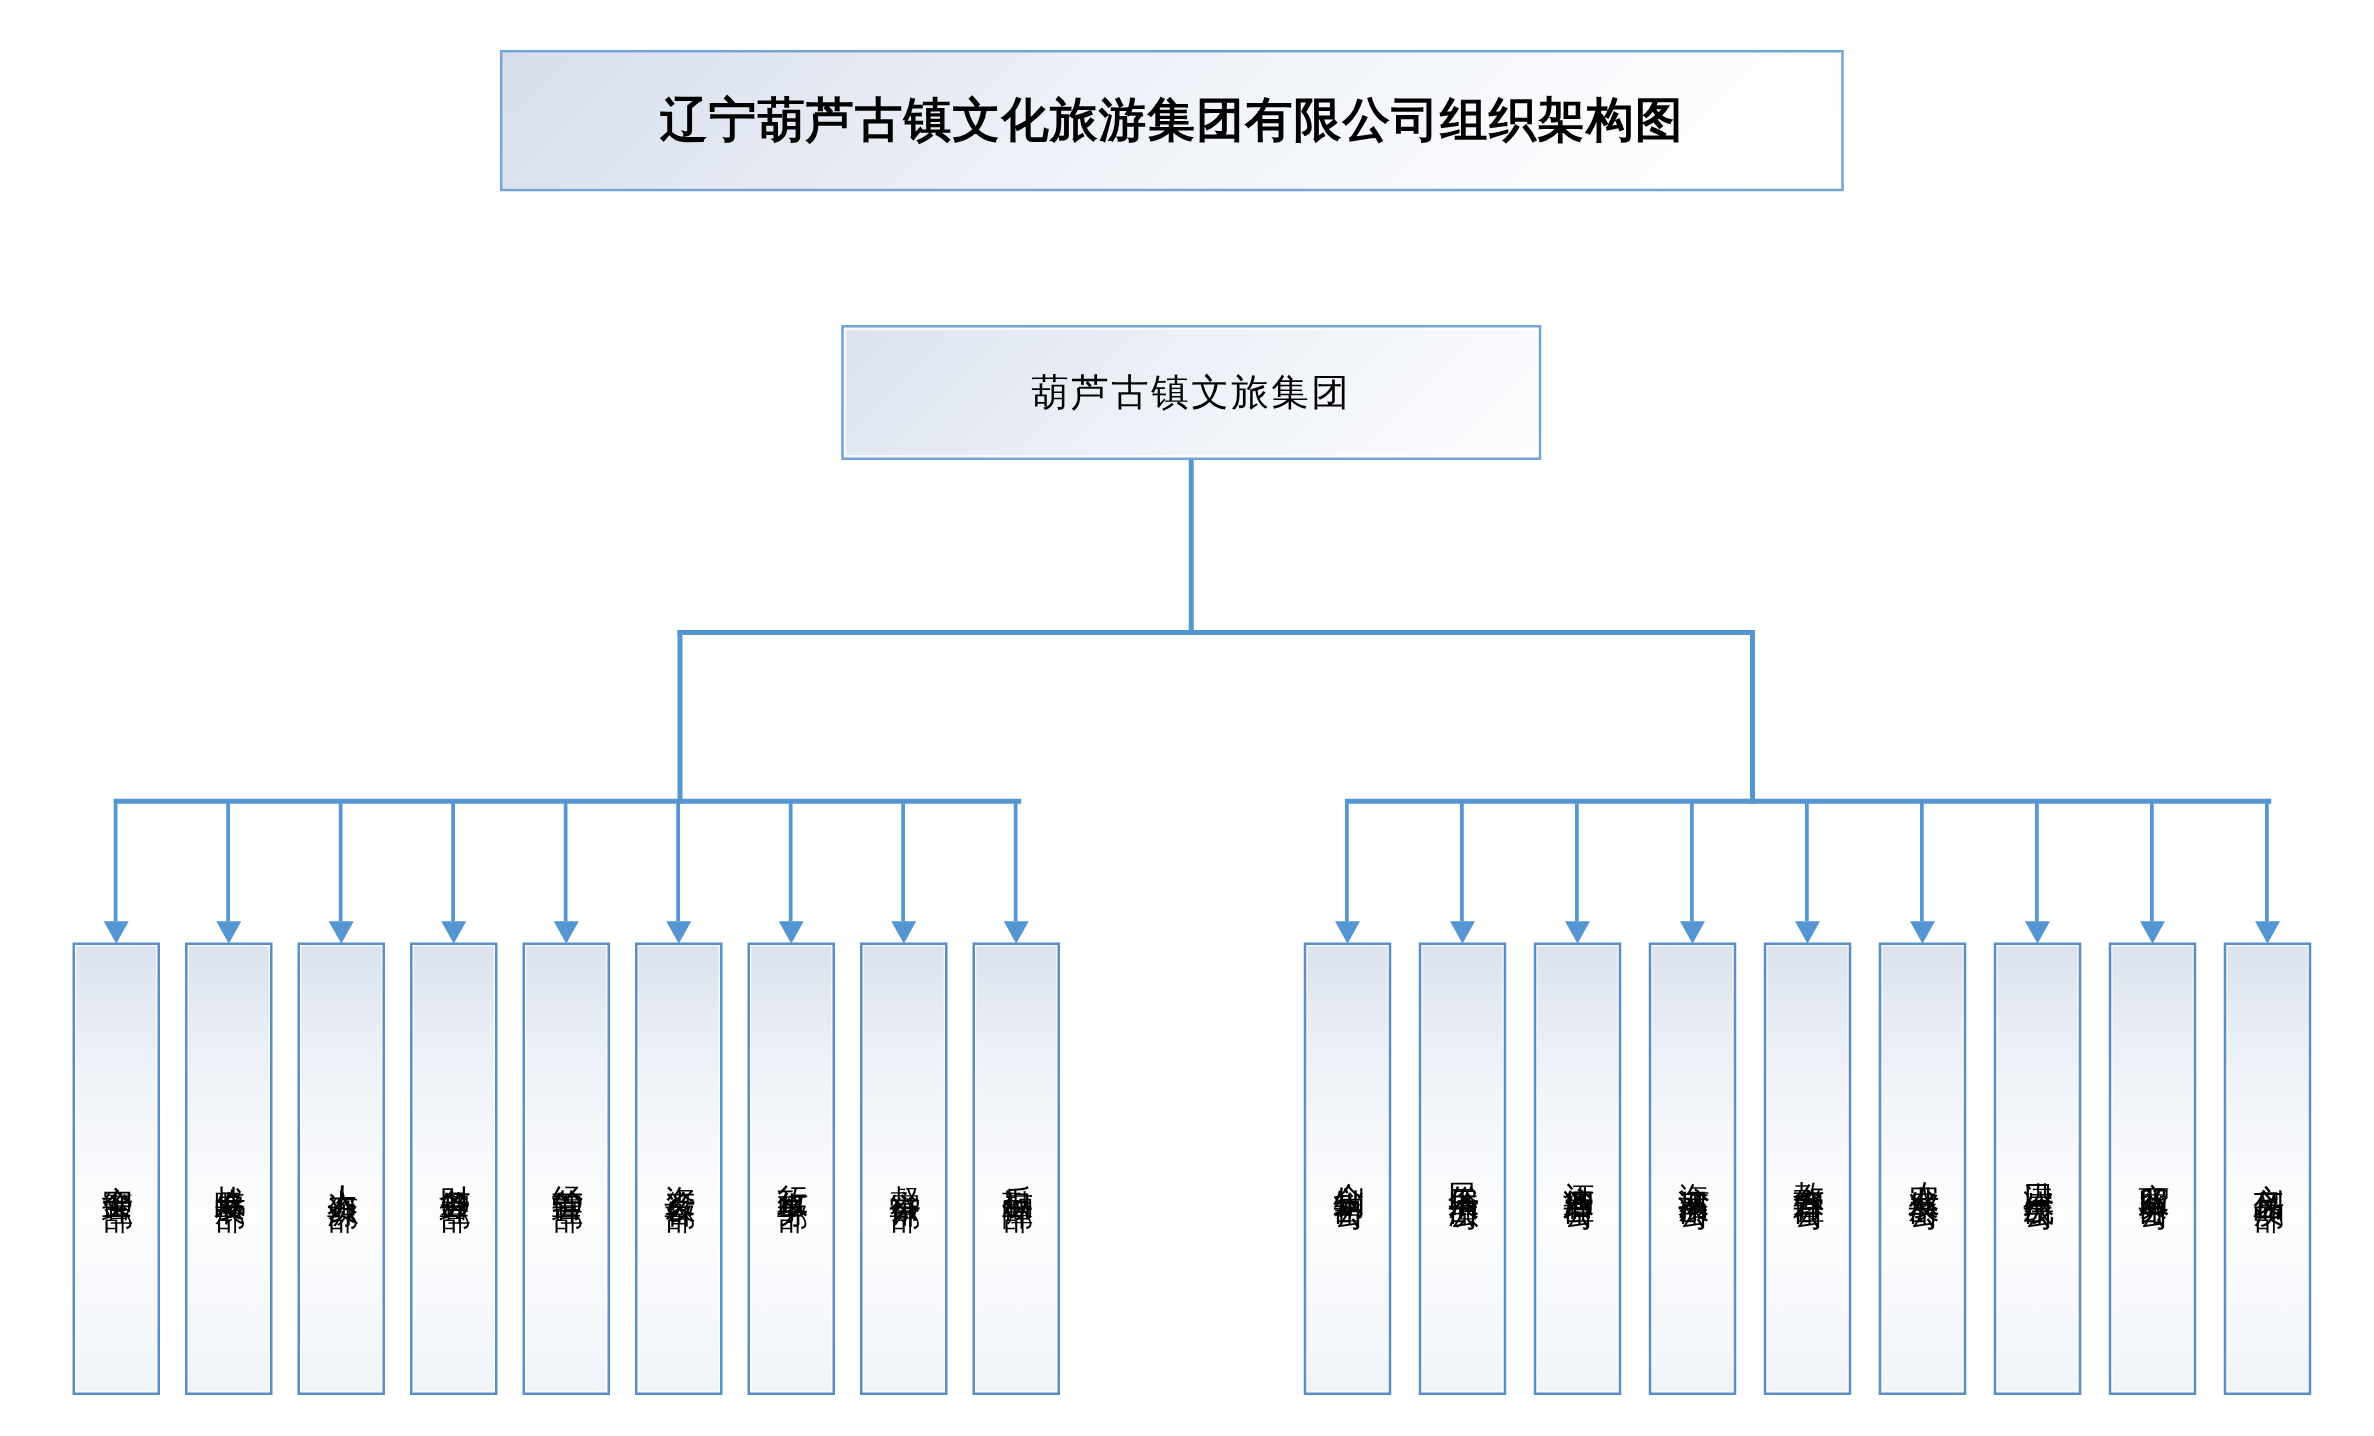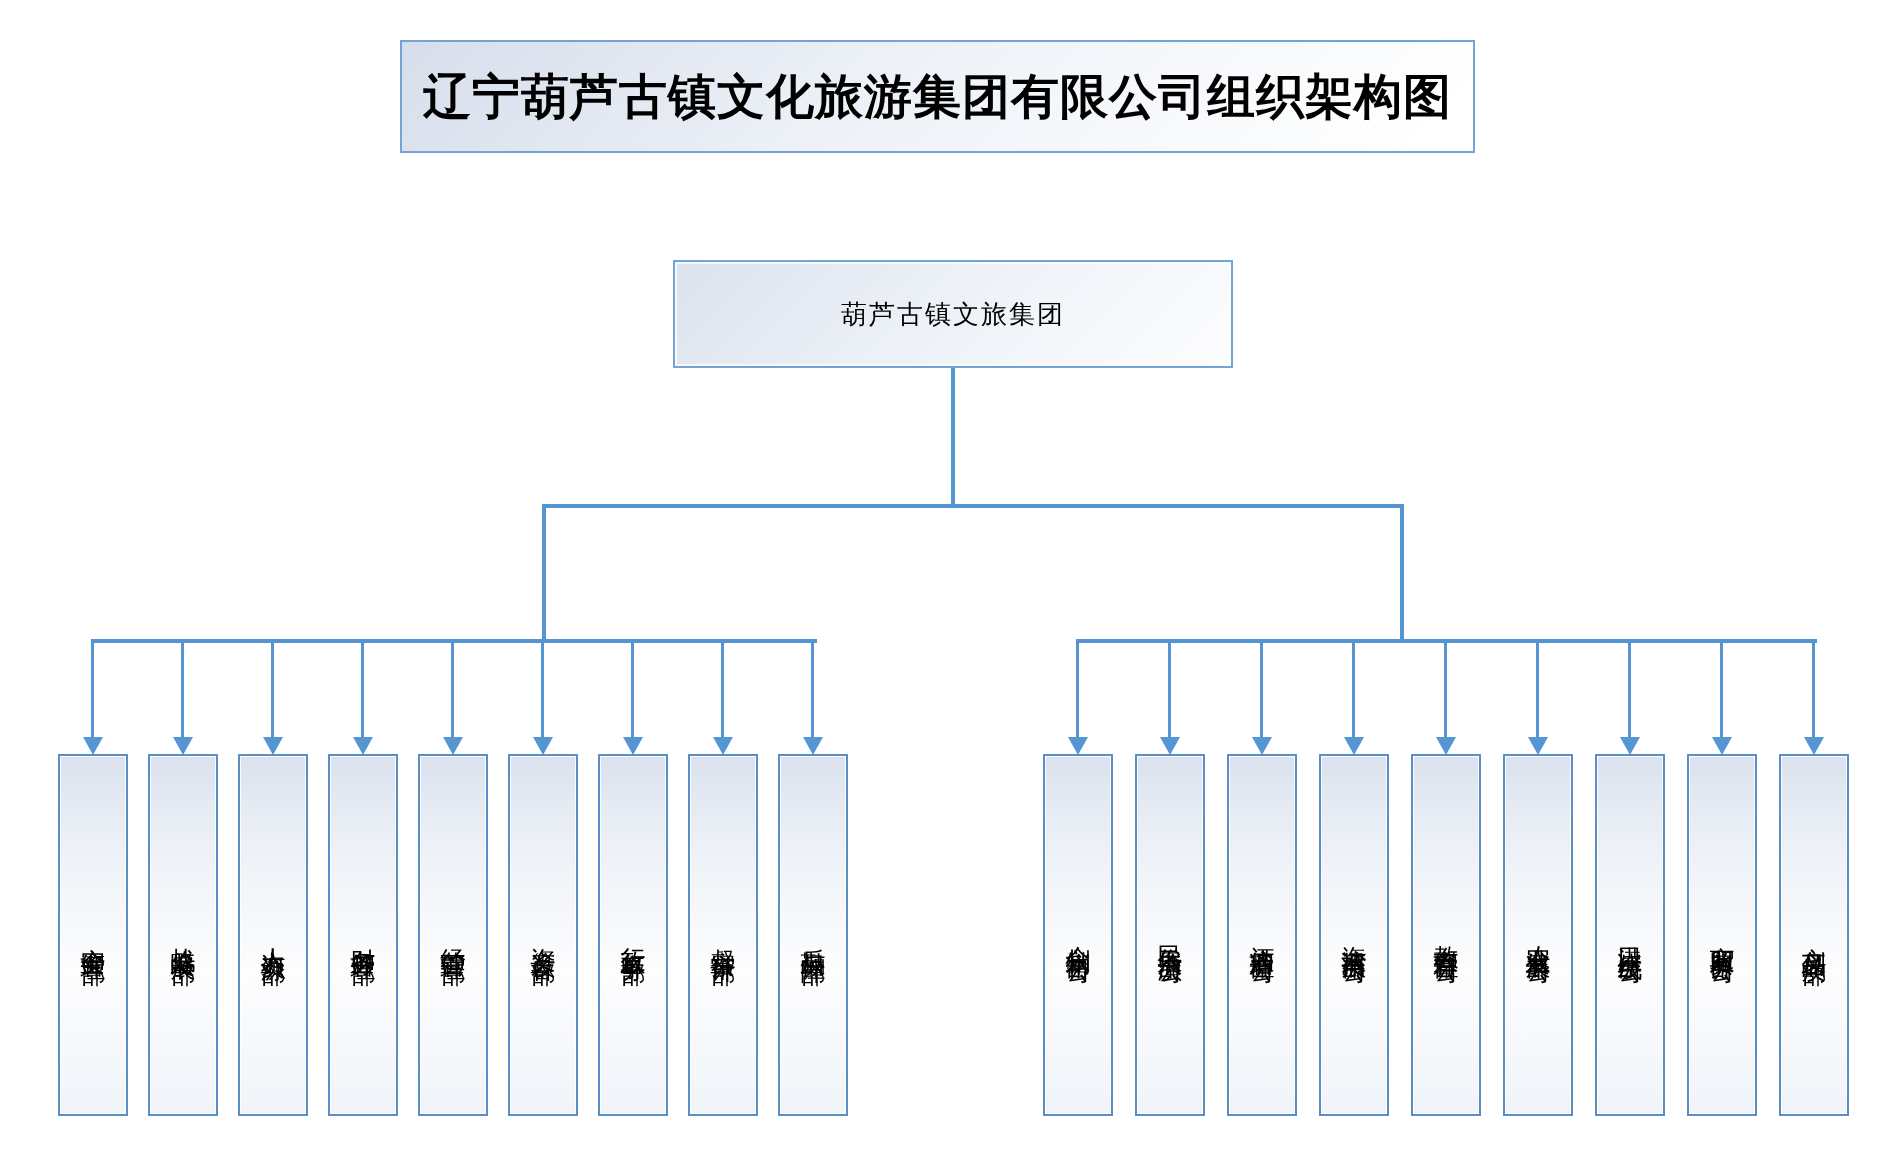--- a/index.html
+++ b/index.html
@@ -16,38 +16,38 @@
   .title-box {
     position: absolute;
     left: 400px; top: 40px;
     width: 1075px; height: 113px;
     box-sizing: border-box;
     border: 2px solid var(--border-light, #74a3d5);
     background: linear-gradient(135deg, #d7deeb 0%, #eef2f8 45%, #ffffff 95%);
     display: flex; align-items: center; justify-content: center;
   }
   .title-box span {
-    font-size: 48px;
+    font-size: 38px;
     font-weight: bold;
     color: var(--text, #000);
     letter-spacing: 1px;
     white-space: nowrap;
   }
   .root-box {
     position: absolute;
     left: 673px; top: 260px;
     width: 560px; height: 108px;
     box-sizing: border-box;
     border: 2px solid var(--border-light, #74a3d5);
     box-shadow: inset 0 0 0 2px rgba(255,255,255,0.75);
     background: linear-gradient(135deg, #dce3ee 0%, #eef2f8 50%, #fdfdfe 100%);
     display: flex; align-items: center; justify-content: center;
   }
   .root-box span {
-    font-size: 26px;
+    font-size: 30px;
     color: var(--text, #000);
     letter-spacing: 2px;
     white-space: nowrap;
   }
   .org-box {
     position: absolute;
     top: 754px;
     width: 70px; height: 362px;
     box-sizing: border-box;
     border: 2px solid var(--border-box, #5b8fc3);

